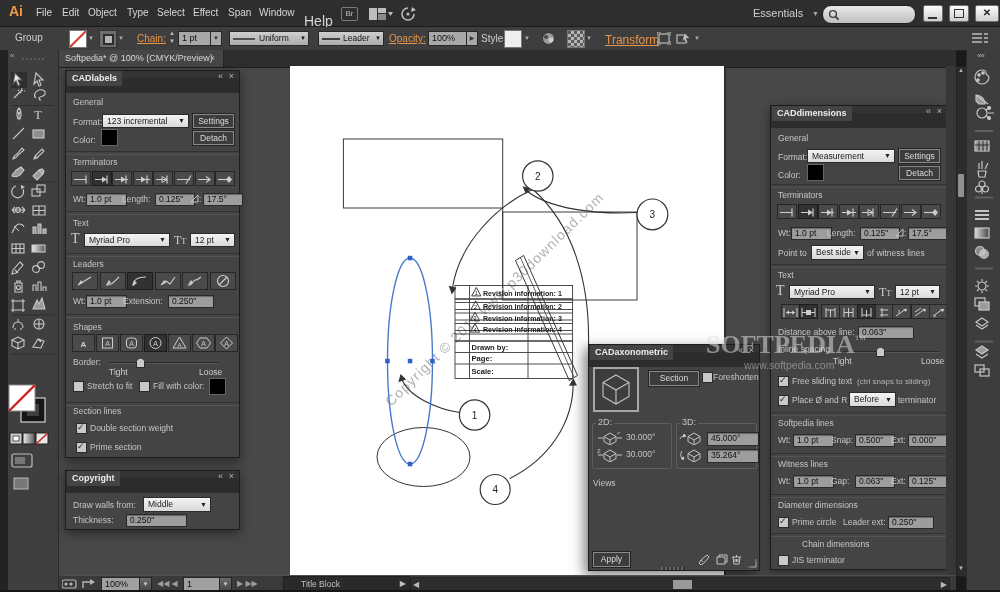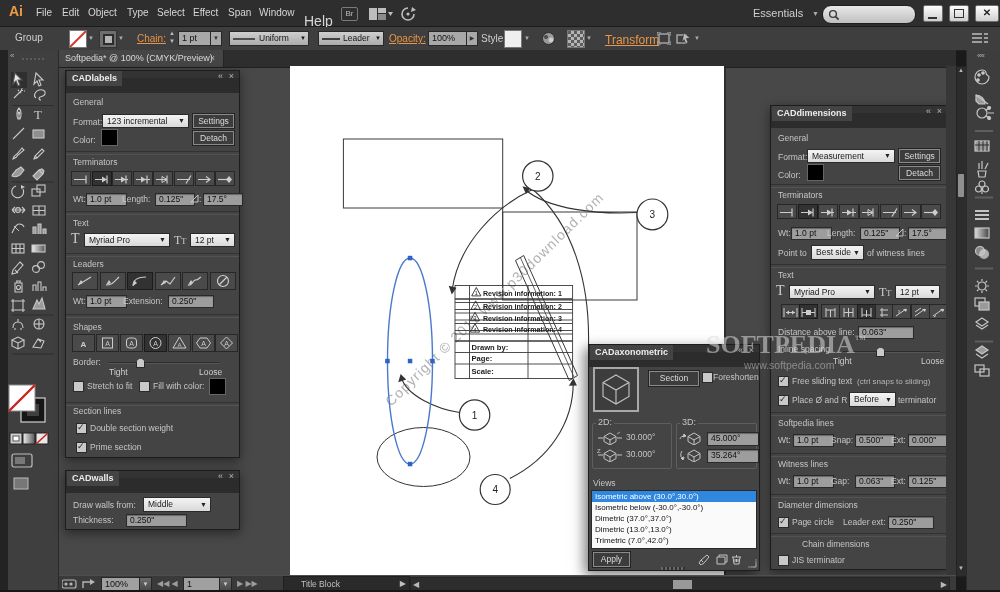--- a/index.html
+++ b/index.html
@@ -493,21 +493,21 @@
     <span class="lbl abs" style="left:24px;top:352px;font-size:8.5px;">Double section weight</span>
  <div class="chk on" style="left:10px;top:371px;"></div>
     <span class="lbl abs" style="left:24px;top:371px;font-size:8.5px;">Prime section</span>
 </div>
 
 <div class="panel" style="left:65px;top:470px;width:173px;height:58px;">
  <div class="phead"></div>
     <span class="pico" style="right:16px;top:2px;">«</span>
     <span class="pico" style="right:5px;top:2px;">×</span>
  <div class="ptabrow"></div>
-    <div class="ptab" style="left:1px;padding:0 5px;">CADwalls</div>
+    <div class="ptab" style="left:1px;padding:0 5px;">Copyright</div>
  <span class="lbl abs" style="left:7px;top:29px;">Draw walls from:</span>
  <div class="drop" style="left:77px;top:26px;width:66px;height:13px;">
       <span class="dtx" style="line-height:13px;">Middle</span>
       <span class="dar" style="line-height:13px;">▼</span>
     </div>
  <span class="lbl abs" style="left:7px;top:44px;">Thickness:</span>
  <div class="field" style="left:60px;top:43px;width:53px;height:11px;">0.250"</div>
 </div>
 
 <div class="panel" style="left:770px;top:105px;width:176px;height:463px;">
@@ -648,21 +648,21 @@
  <span class="lbl abs" style="left:7px;top:353px;">Witness lines</span>
  <span class="lbl abs" style="left:7px;top:370px;font-size:8.5px;">Wt:</span>
  <div class="field" style="left:22px;top:369px;width:33px;height:11px;">1.0 pt</div>
  <span class="lbl abs" style="left:60px;top:370px;font-size:8.5px;">Gap:</span>
  <div class="field" style="left:84px;top:369px;width:32px;height:11px;">0.063"</div>
  <span class="lbl abs" style="left:120px;top:370px;font-size:8.5px;">Ext:</span>
  <div class="field" style="left:137px;top:369px;width:32px;height:11px;">0.125"</div>
  <div class="groove" style="top:388px;"></div>
  <span class="lbl abs" style="left:7px;top:394px;">Diameter dimensions</span>
  <div class="chk on" style="left:7px;top:411px;"></div>
-    <span class="lbl abs" style="left:21px;top:411px;font-size:8.5px;">Page circle</span>
+    <span class="lbl abs" style="left:21px;top:411px;font-size:8.5px;">Prime circle</span>
  <span class="lbl abs" style="left:72px;top:411px;font-size:8.5px;">Leader ext:</span>
  <div class="field" style="left:117px;top:410px;width:38px;height:11px;">0.250"</div>
  <div class="groove" style="top:427px;"></div>
  <span class="lbl abs" style="left:7px;top:433px;margin-left:24px;">Chain dimensions</span>
  <div class="chk" style="left:7px;top:449px;"></div>
     <span class="lbl abs" style="left:21px;top:449px;font-size:8.5px;">JIS terminator</span>
 </div>
 
 <div class="panel" style="left:588px;top:344px;width:170px;height:225px;box-shadow:-4px 4px 12px rgba(0,0,0,.5);">
  <div class="phead"></div>
@@ -711,27 +711,20 @@
  <div class="field" style="left:118px;top:87px;width:44px;height:12px;">45.000°</div>
  <svg class="abs" style="left:90px;top:103px;" width="26" height="14">
       <g stroke="#c4c4c4" stroke-width="1" fill="none">
         <path d="M15 2 l6 3.5 v5 l-6 3.5 -6-3.5 v-5z M9 5.5 l6 3.5 6-3.5 M15 9 v5"></path>
         <path d="M3 3 a3 5 0 0 0 -1 6"></path>
         <path d="M2 10 l2 2 1-3z" fill="#c4c4c4"></path>
       </g>
     </svg>
  <div class="field" style="left:118px;top:104px;width:44px;height:12px;">35.264°</div>
  <span class="lbl abs" style="left:4px;top:133px;">Views</span>
- <div class="abs" style="left:2px;top:145px;width:164px;height:57px;background:#fafafa;border:1px solid #2a2a2a;overflow:hidden;font-size:8px;color:#111;">
-  <div style="height:11px;background:#2f87e0;color:#fff;line-height:11px;padding-left:3px;">Isometric above (30.0°,30.0°)</div>
-  <div style="height:11px;line-height:11px;padding-left:3px;">Isometric below (-30.0°,-30.0°)</div>
-  <div style="height:11px;line-height:11px;padding-left:3px;">Dimetric (37.0°,37.0°)</div>
-  <div style="height:11px;line-height:11px;padding-left:3px;">Dimetric (13.0°,13.0°)</div>
-  <div style="height:11px;line-height:11px;padding-left:3px;">Trimetric (7.0°,42.0°)</div>
- </div>
  <div class="btn" style="left:4px;top:207px;width:35px;height:13px;line-height:13px;">Apply</div>
  <svg class="abs" style="left:108px;top:208px;" width="14" height="12">
       <path d="M2 10 l2-3 6-5 2 2 -5 6 -3 2z M4 7 l2 2" stroke="#c4c4c4" fill="none"></path>
     </svg>
  <svg class="abs" style="left:127px;top:208px;" width="13" height="12">
       <path d="M1 4 h8 v7 h-8z M3 4 v-2 h8 v7 h-2" stroke="#c4c4c4" fill="none"></path>
     </svg>
  <svg class="abs" style="left:141px;top:208px;" width="13" height="12">
       <path d="M2 4 h9 M6.5 4 v-2 M3 4 l1 7 h5 l1-7 M5 6 v3 M6.5 6 v3 M8 6 v3" stroke="#c4c4c4" fill="none"></path>
     </svg>

